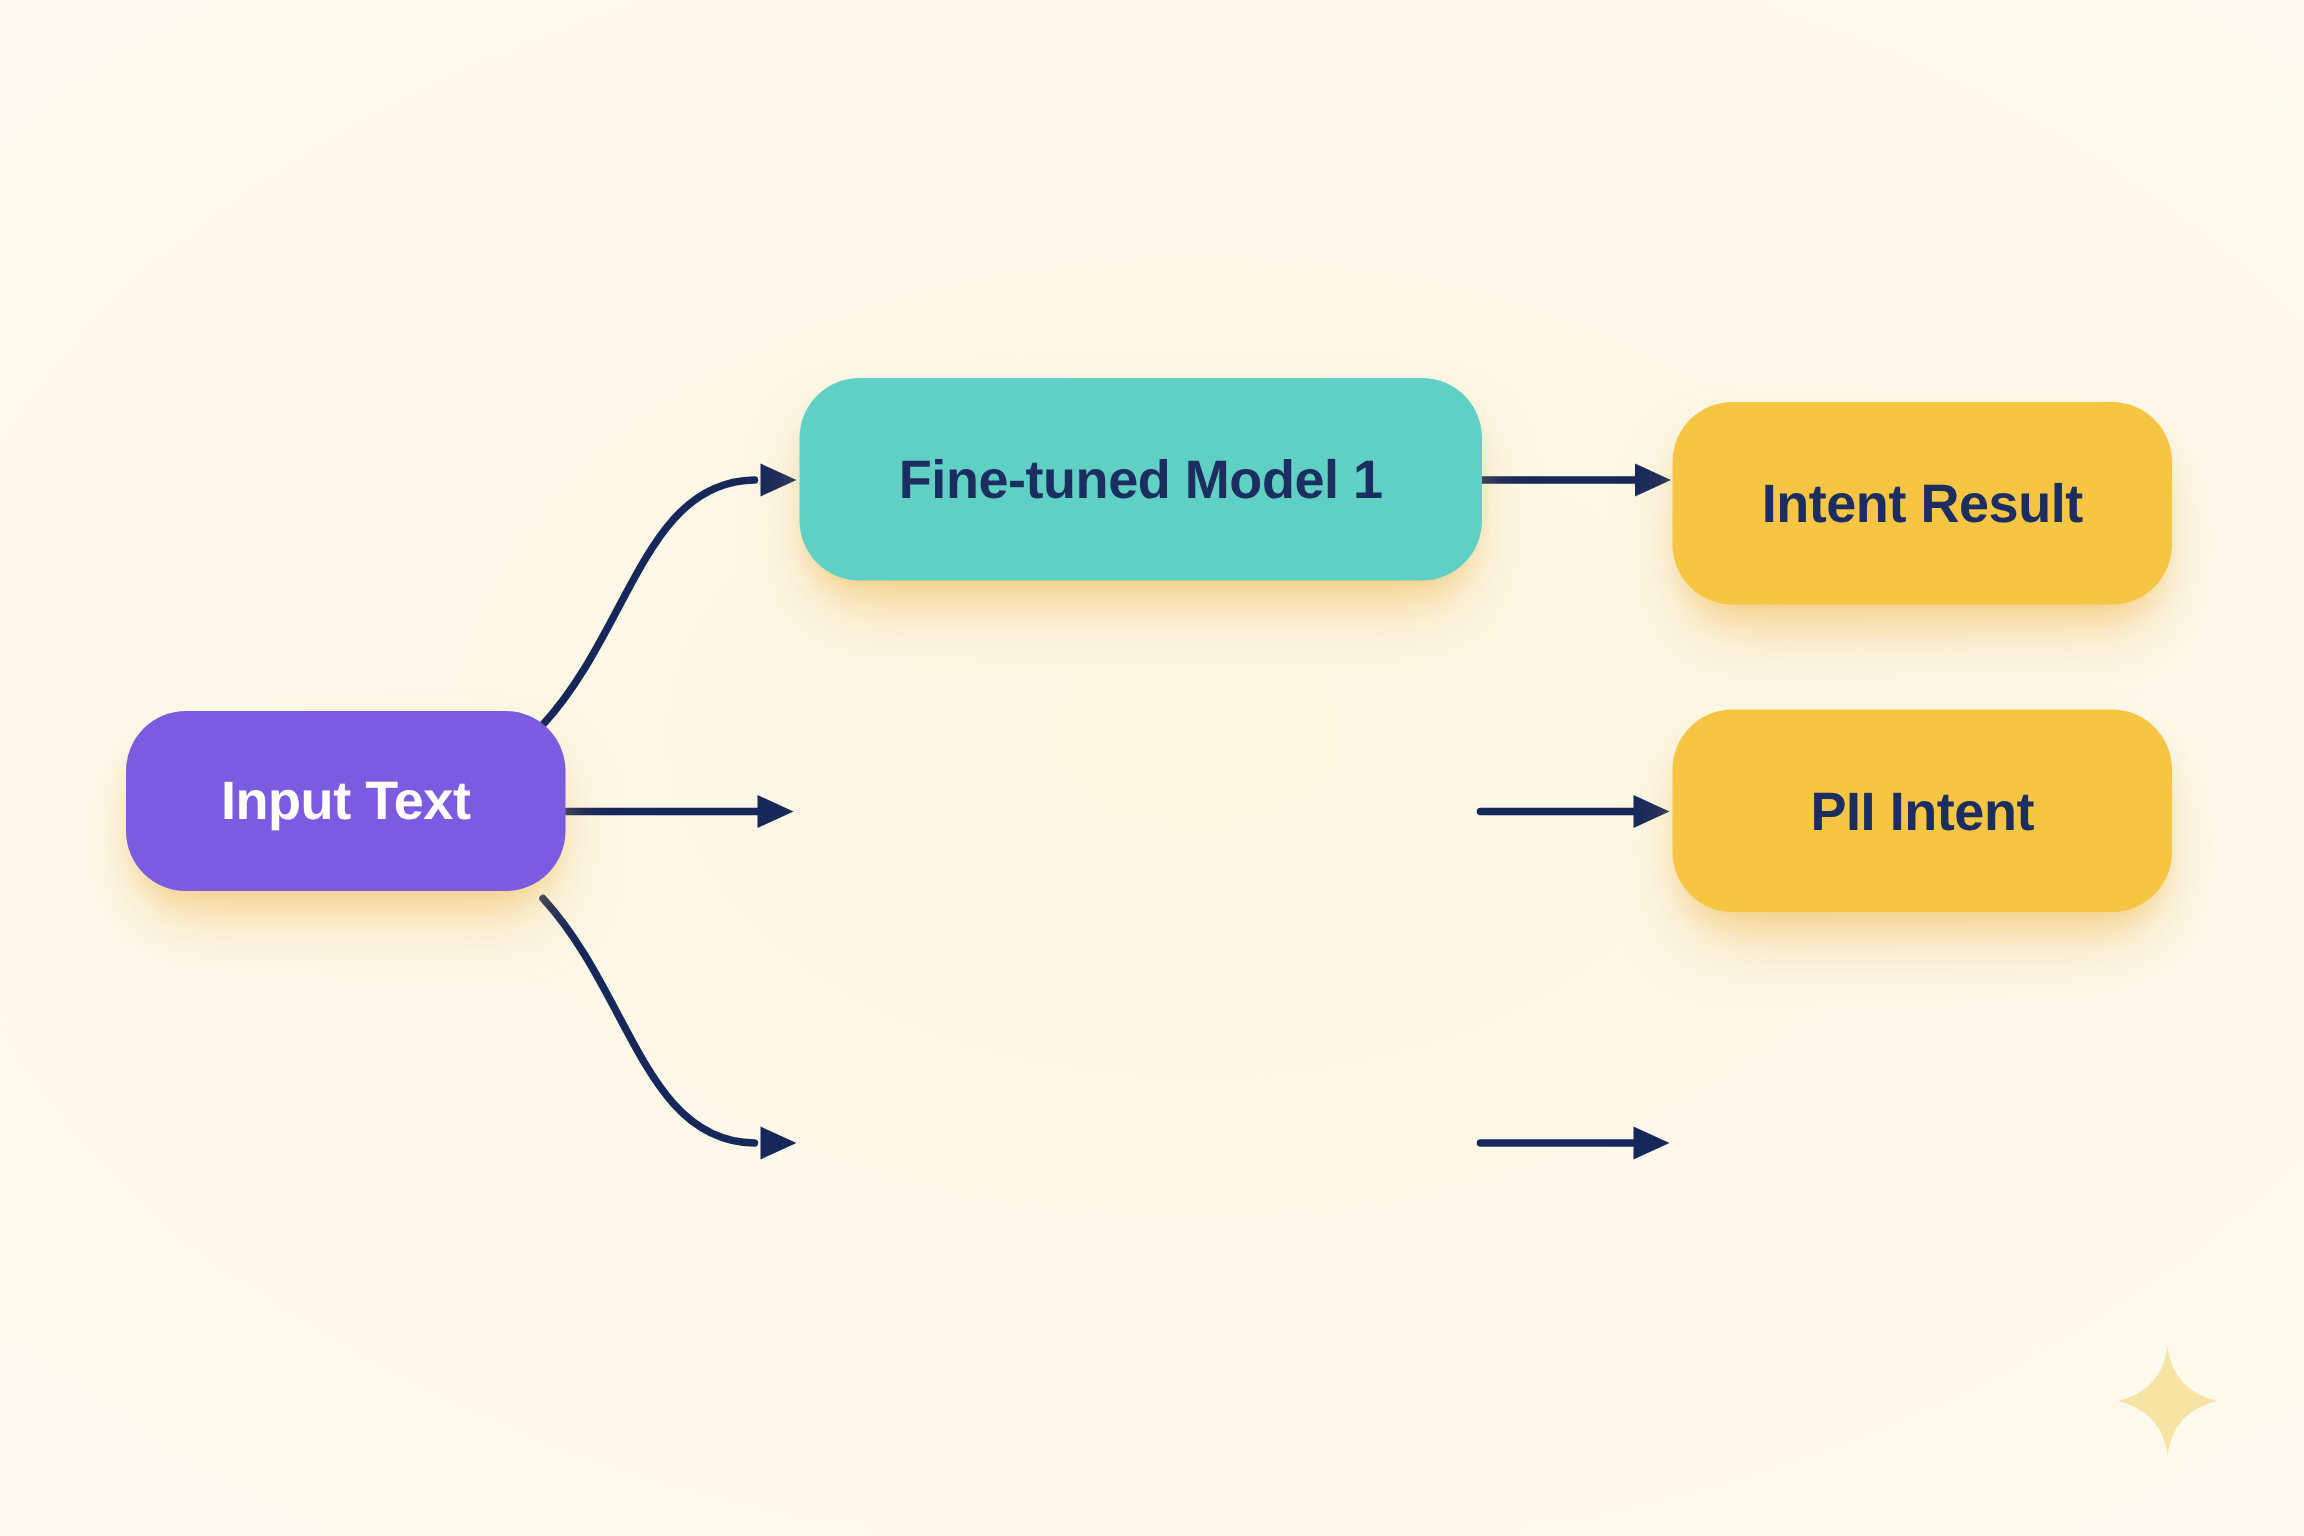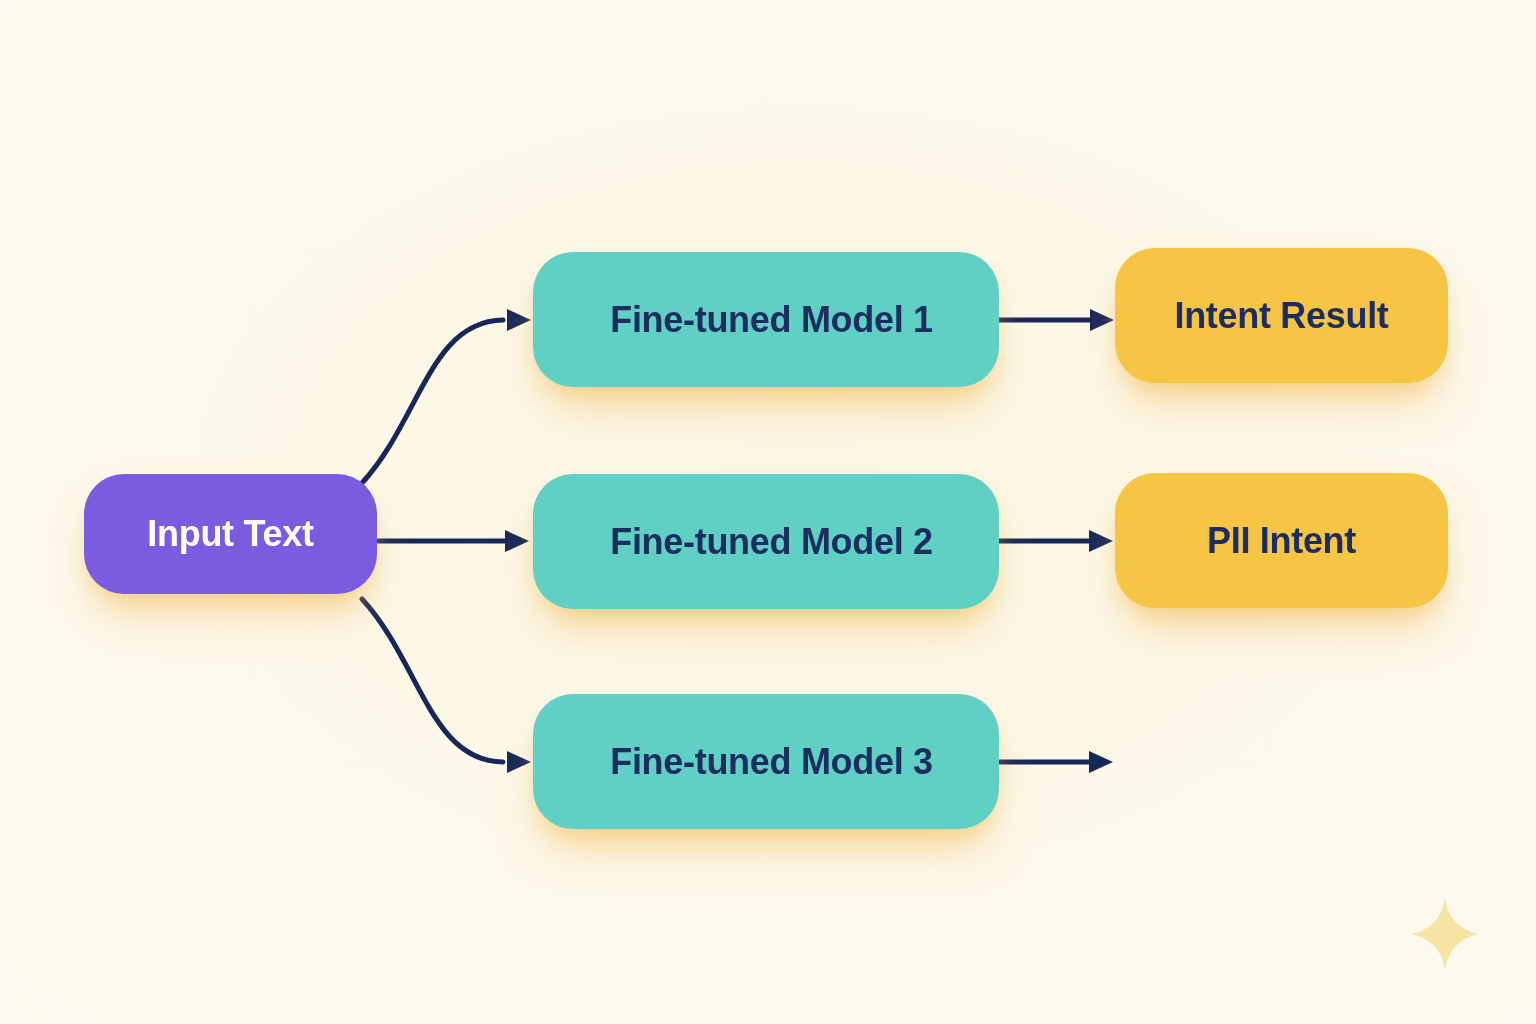--- a/index.html
+++ b/index.html
@@ -58,32 +58,31 @@
     left: 84px; top: 474px;
     width: 293px; height: 120px;
     background: var(--input-fill, #7b5ce0);
     color: var(--text-light, #ffffff);
   }
   .node-model {
     left: 533px;
     width: 455px; height: 135px;
     background: var(--model-fill, #5fd0c3);
     color: var(--text-dark, #1c2e60);
-    padding-left: 11px;
   }
   .node-model-1 { top: 252px; }
   .node-model-2 { top: 474px; }
   .node-model-3 { top: 694px; }
   .node-result {
     left: 1115px;
     width: 333px; height: 135px;
     background: var(--result-fill, #f6c544);
     color: var(--text-dark, #1c2e60);
   }
-  .node-result-1 { top: 248px; }
+  .node-result-1 { top: 268px; }
   .node-result-2 { top: 473px; }
   .node-result-3 { top: 694px; }
 </style>
 </head>
 <body>
 
 <div class="canvas">
 
   <svg class="edges" viewBox="0 0 1536 1024" xmlns="http://www.w3.org/2000/svg" aria-hidden="true">
 
@@ -121,27 +120,21 @@
   </svg>
 
   <div class="node node-input">
     <span>Input Text</span>
   </div>
 
   <div class="node node-model node-model-1">
     <span>Fine-tuned Model 1</span>
   </div>
 
-  <div class="node node-model node-model-2">
-    <span>Fine-tuned Model 2</span>
-  </div>
 
-  <div class="node node-model node-model-3">
-    <span>Fine-tuned Model 3</span>
-  </div>
 
   <div class="node node-result node-result-1">
     <span>Intent Result</span>
   </div>
 
   <div class="node node-result node-result-2">
     <span>PII Intent</span>
   </div>
 
 

